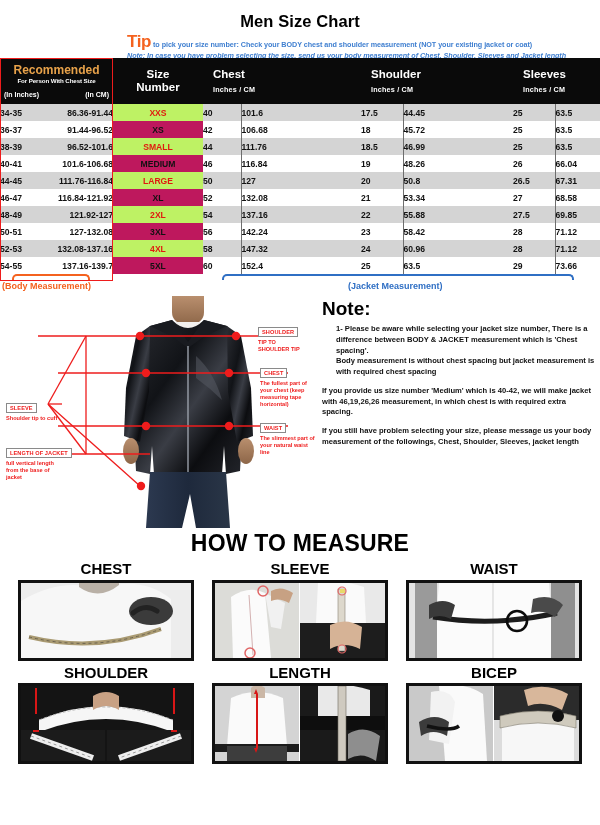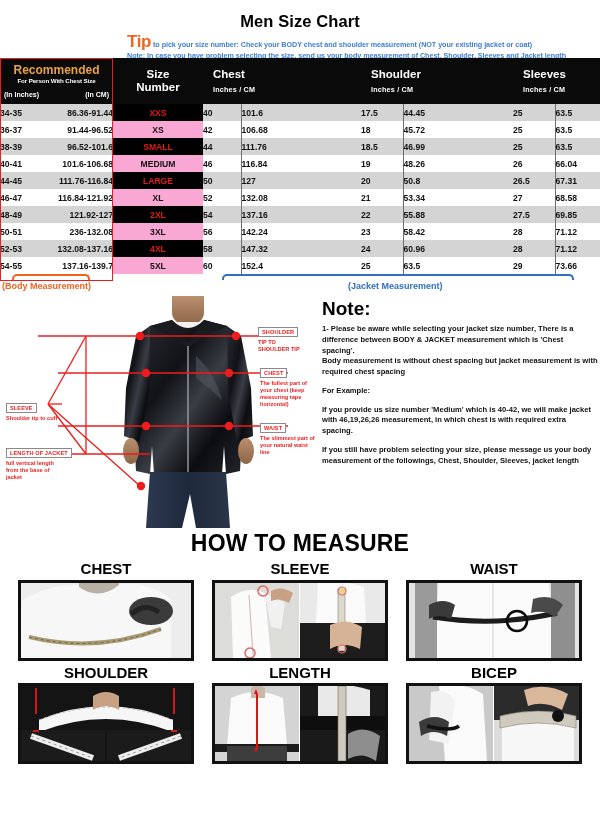--- a/index.html
+++ b/index.html
@@ -28,21 +28,21 @@
     letter-spacing: .1px;
   }
 
   .tip-block { position: absolute; left: 127px; top: 33px; width: 470px; }
   .tip-line1 { display: flex; align-items: baseline; }
   .tip-word {
     font-size: 17px; font-weight: bold; color: #f4621f;
     line-height: 1; letter-spacing: -.4px; margin-right: 2px;
   }
   .tip-rest { font-size: 7.2px; font-weight: bold; color: #3f7fd0; letter-spacing: -.05px; }
-  .tip-line2 { font-size: 7.2px; font-weight: bold; color: #3f7fd0; margin-top: 1px; letter-spacing: -.05px; }
+  .tip-line2 { font-size: 7.2px; font-weight: bold; color: #3f7fd0; margin-top: 1px; letter-spacing: -.05px; font-style: italic; }
 
   
   .table-zone { position: relative; }
 
   table.size-table {
     width: 600px; border-collapse: collapse; table-layout: fixed; padding-left: 25px;
   }
   table.size-table th, table.size-table td {
     padding: 0; font-size: 8.6px; font-weight: bold; height: 17px; vertical-align: middle;
   }
@@ -59,22 +59,22 @@
   .th-big { font-size: 11.5px; font-weight: bold; color: #fff; line-height: 1.15; }
   .th-units { font-size: 7.2px; font-weight: bold; color: #fff; margin-top: 3px; letter-spacing: .2px; }
 
   .th-grp { text-align: left; padding-left: 10px !important; }
   .th-grp .th-big, .th-grp .th-units { text-align: left; }
 
   
   tbody tr { height: 17px; }
   tbody tr.odd  td { background: #ffffff; }
   tbody tr.even td { background: #d4d4d4; }
-  tbody tr.even td.c-size { background: #000000; }
-  tbody tr.odd  td.c-size { background: #f9a8d4; }
+  tbody tr.even td.c-size { background: #bef264; }
+  tbody tr.odd  td.c-size { background: #be185d; }
 
   td.c-in  { text-align: left;  padding-left: 6px;  color: #121212; }
   td.c-cm  { text-align: right; padding-right: 16px; color: #121212; }
   td.c-size { text-align: center; color: #111; font-size: 9.6px; }
   tbody tr.even td.c-size { color: #e01b10; }
   td.c-num { text-align: left; padding-right: 5px; color: #121212;
              border-right: 1px solid #6e6e6e; }
   td.c-val { text-align: left;  padding-left: 5px;  color: #121212; }
 
   
@@ -290,21 +290,21 @@
           <td class="c-size">2XL</td>
           <td class="c-num">54</td>
           <td class="c-val">137.16</td>
           <td class="c-num">22</td>
           <td class="c-val">55.88</td>
           <td class="c-num">27.5</td>
           <td class="c-val">69.85</td>
         </tr>
         <tr class="odd">
           <td class="c-in">50-51</td>
-          <td class="c-cm">236-132.08</td>
+          <td class="c-cm">127-132.08</td>
           <td class="c-size">3XL</td>
           <td class="c-num">56</td>
           <td class="c-val">142.24</td>
           <td class="c-num">23</td>
           <td class="c-val">58.42</td>
           <td class="c-num">28</td>
           <td class="c-val">71.12</td>
         </tr>
         <tr class="even">
           <td class="c-in">52-53</td>
@@ -439,23 +439,22 @@
     <div class="callout" style="left:6px; top:145px;">
       <span class="callout-box">LENGTH OF JACKET</span>
       <div class="callout-text" style="white-space:pre-line;">full vertical length
 from the base of
 jacket</div>
     </div>
   </div>
 
   <div class="note-panel">
     <div class="note-head">Note:</div>
-    <div class="note-p" style="white-space:pre-line;">1- Please be aware while selecting your jacket size number, There is a difference between BODY &amp; JACKET measurement which is 'Chest spacing'.
+    <div class="note-p" style="white-space:pre-line;margin-left:14px;">1- Please be aware while selecting your jacket size number, There is a difference between BODY &amp; JACKET measurement which is 'Chest spacing'.
 Body measurement is without chest spacing but jacket measurement is with required chest spacing</div>
-    <div class="note-p">For Example:</div>
     <div class="note-p">If you provide us size number 'Medium' which is 40-42, we will make jacket with 46,19,26,26 measurement, in which chest is with required extra spacing.</div>
     <div class="note-p tight">If you still have problem selecting your size, please message us your body measurement of the followings, Chest, Shoulder, Sleeves, jacket length</div>
   </div>
 </div>
 
 <div>
   <div class="htm-title">HOW TO MEASURE</div>
 
   <div class="grid-row">
 

